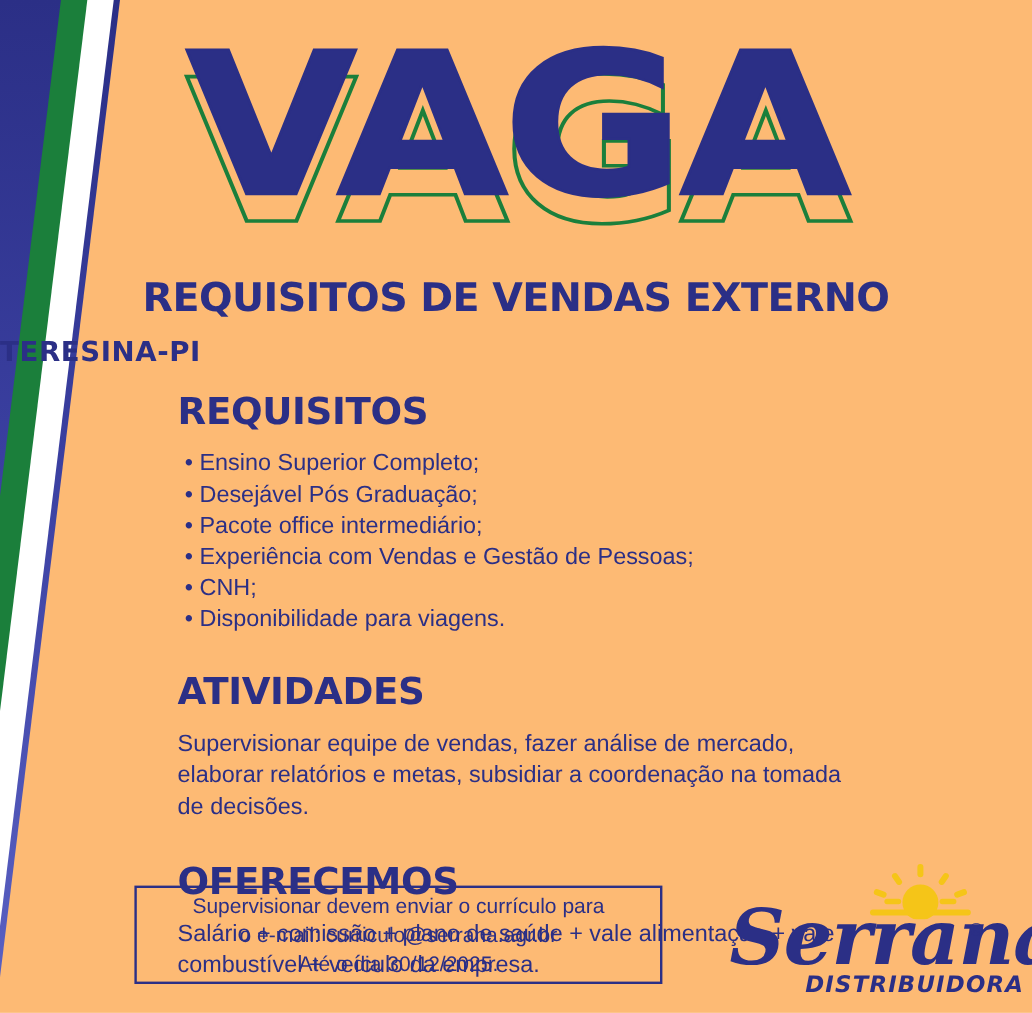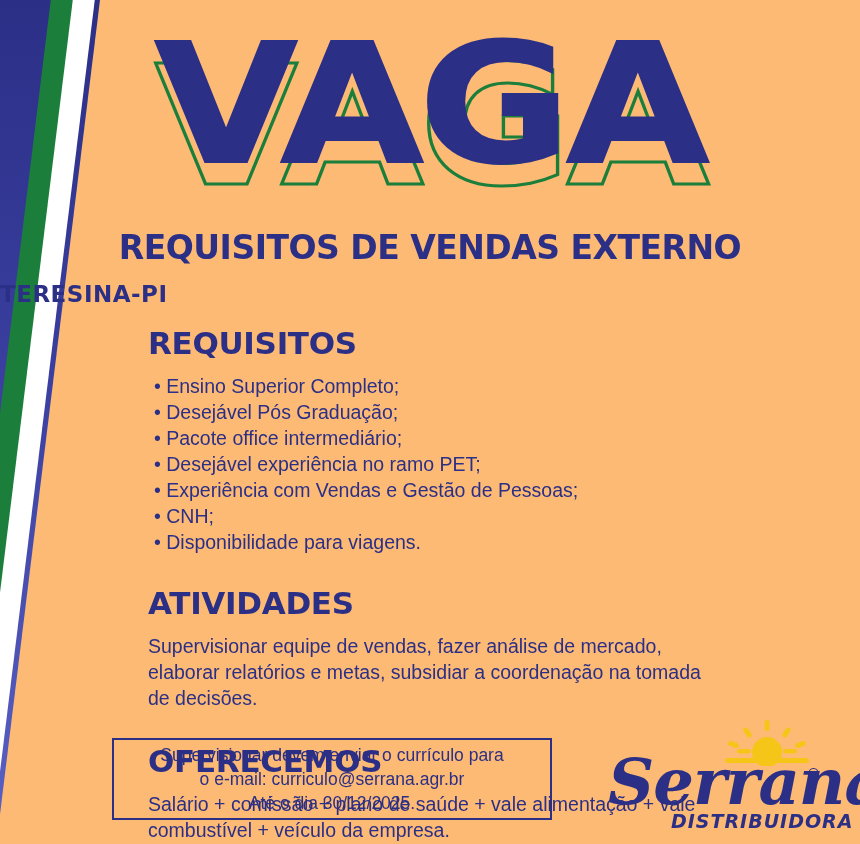--- a/index.html
+++ b/index.html
@@ -246,21 +246,20 @@
   <div class="subtitle">REQUISITOS DE VENDAS EXTERNO</div>
   <div class="city">TERESINA-PI</div>
 
   <div class="content">
 
     <h2 class="section-title">REQUISITOS</h2>
     <ul class="req-list">
       <li>Ensino Superior Completo;</li>
       <li>Desejável Pós Graduação;</li>
       <li>Pacote office intermediário;</li>
-      <li>Desejável experiência no ramo PET;</li>
       <li>Experiência com Vendas e Gestão de Pessoas;</li>
       <li>CNH;</li>
       <li>Disponibilidade para viagens.</li>
     </ul>
 
     <h2 class="section-title atividades">ATIVIDADES</h2>
     <p class="body-text">Supervisionar equipe de vendas, fazer análise de mercado, elaborar relatórios e metas, subsidiar a coordenação na tomada de decisões.</p>
 
     <h2 class="section-title oferecemos">OFERECEMOS</h2>
     <p class="body-text">Salário + comissão + plano de saúde + vale alimentação + vale combustível + veículo da empresa.</p>

